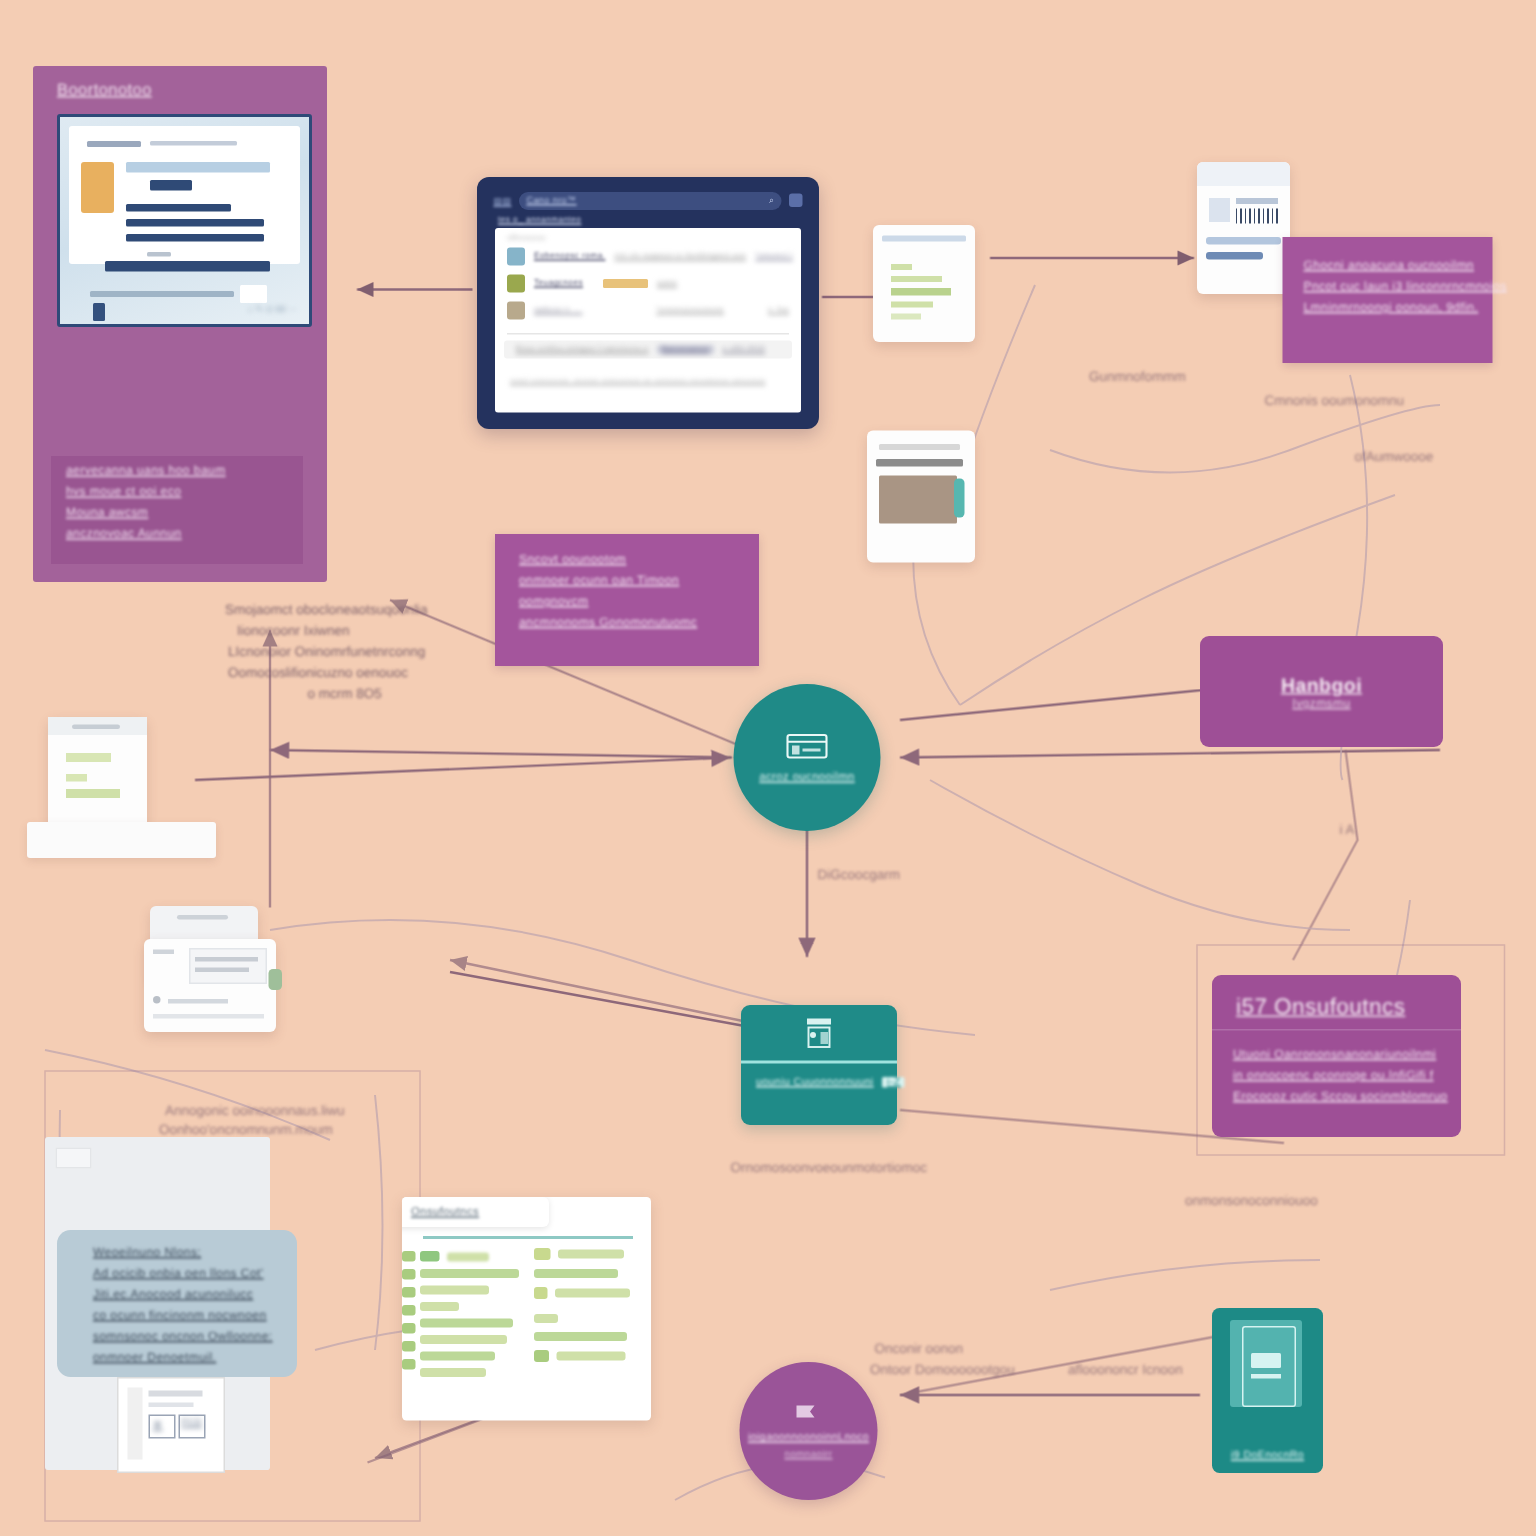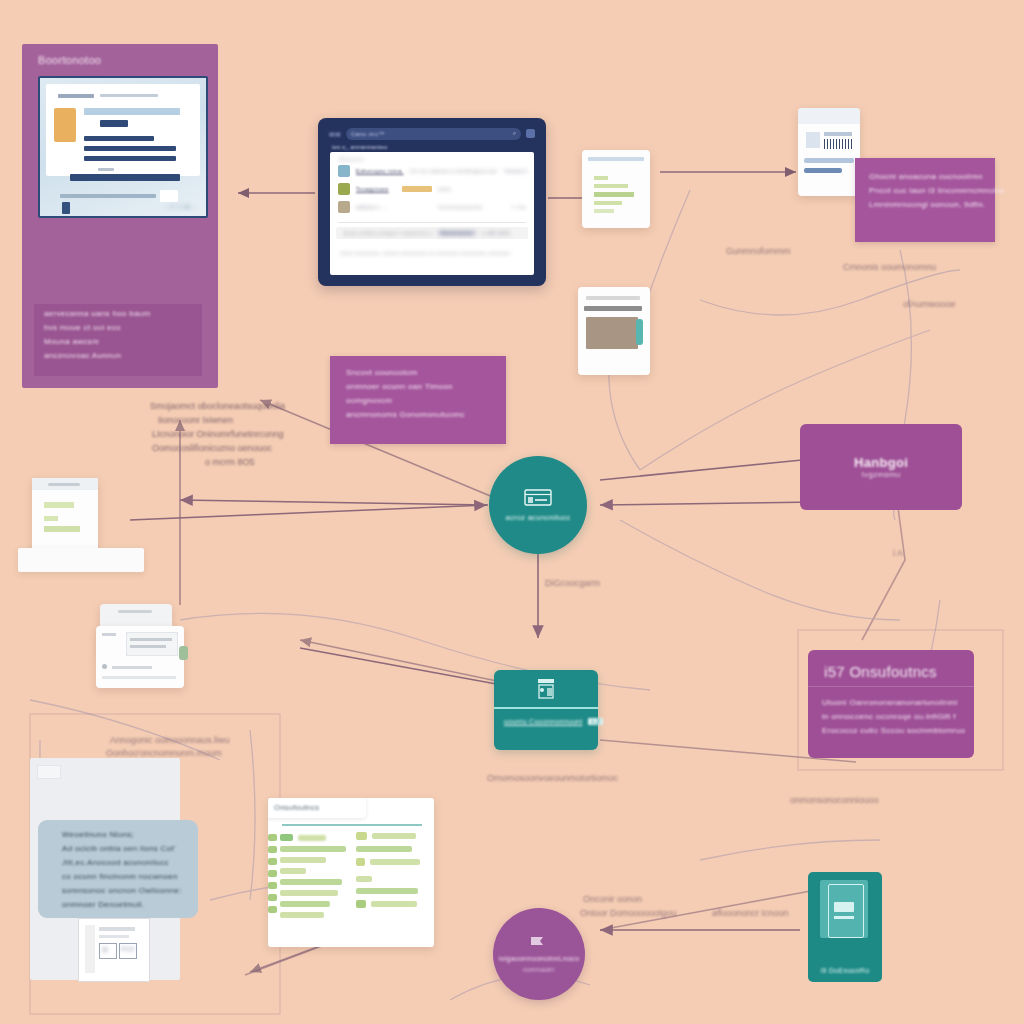--- a/index.html
+++ b/index.html
@@ -9,20 +9,21 @@
     font-family:"Liberation Sans", sans-serif;
     position:relative;
   }
   .canvas{position:absolute;inset:0;}
   
   .ptext{
     filter:blur(0.9px);
     letter-spacing:.3px;
     white-space:nowrap;
     user-select:none;
+    text-decoration:underline;
   }
   .softer{filter:blur(1.9px);}
   
   svg.links{position:absolute;left:0;top:0;width:1024px;height:1024px;}
   .edge-label{
     position:absolute;
     color:#8a6a74;
     font-size:9px;
     filter:blur(1.1px);
     white-space:nowrap;
@@ -302,21 +303,21 @@
     <div class="ptext">oomgnovcm</div>
     <div class="ptext">ancmnonoms Gonomonutuomc</div>
   </div>
 
   <div class="panel purple-card card-lines" style="left:855px;top:158px;width:140px;height:84px;padding:14px 14px;box-sizing:border-box;">
     <div class="ptext">Ghocni anoacuna oucnooilmn</div>
     <div class="ptext">Pncot cuc laun i3 linconnrncmnoios</div>
     <div class="ptext">Lmninmrnoongi oonoun, 9dfin.</div>
   </div>
 
-  <div class="panel purple-chip" style="left:800px;top:424px;width:162px;height:86px;display:flex;flex-direction:column;align-items:center;justify-content:center;gap:0;">
+  <div class="panel purple-chip" style="left:800px;top:424px;width:162px;height:74px;display:flex;flex-direction:column;align-items:center;justify-content:center;gap:0;">
     <div class="ptext label-white" style="font-size:13px;font-weight:bold;">Hanbgoi</div>
     <div class="ptext label-white" style="font-size:8px;opacity:.85;">Ivgzmsmu</div>
   </div>
 
   <div class="panel purple-chip" style="left:808px;top:650px;width:166px;height:108px;">
     <div class="ptext label-white" style="position:absolute;left:16px;top:13px;font-size:15px;">i57  Onsufoutncs</div>
     <div style="position:absolute;left:0;top:36px;right:0;height:1px;background:rgba(255,255,255,.18);"></div>
     <div class="card-lines" style="position:absolute;left:14px;top:48px;right:10px;">
       <div class="ptext">Utuoni Oanrononsnanonariunoilnmi</div>
       <div class="ptext">in onnocoenc  oconroqe  ou.lnfiGifi f</div>
@@ -324,21 +325,21 @@
     </div>
   </div>
 
   <div class="panel teal-circle" style="left:489px;top:456px;width:98px;height:98px;display:flex;flex-direction:column;align-items:center;justify-content:center;gap:5px;box-shadow:0 3px 10px rgba(30,100,100,.25);">
     <svg width="30" height="20" viewBox="0 0 30 20">
       <rect x="2" y="2" width="26" height="15" rx="1.5" fill="none" stroke="#eaf8f7" stroke-width="1.4"></rect>
       <line x1="2" y1="6.5" x2="28" y2="6.5" stroke="#eaf8f7" stroke-width="1.2"></line>
       <rect x="5" y="9" width="5" height="6" fill="#eaf8f7" opacity=".8"></rect>
       <rect x="12" y="11" width="12" height="2" fill="#eaf8f7" opacity=".8"></rect>
     </svg>
-    <div class="ptext" style="font-size:7.5px;color:#eaf8f7;">acroz acunonilucc</div>
+    <div class="ptext" style="font-size:7.5px;color:#eaf8f7;">acroz oucnooilmn</div>
   </div>
 
   <div class="panel teal-card" style="left:494px;top:670px;width:104px;height:80px;box-shadow:0 3px 9px rgba(30,100,100,.22);">
     <svg width="34" height="26" viewBox="0 0 34 26" style="position:absolute;left:35px;top:7px;">
       <rect x="9" y="2" width="16" height="4" fill="#d9f2f0"></rect>
       <rect x="10" y="8" width="14" height="13" fill="none" stroke="#d9f2f0" stroke-width="1.3"></rect>
       <circle cx="13" cy="13" r="2" fill="#d9f2f0"></circle>
       <rect x="18" y="11" width="5" height="8" fill="#d9f2f0" opacity=".7"></rect>
     </svg>
     <div style="position:absolute;left:0;top:37px;right:0;height:2px;background:#9fe3df;"></div>

